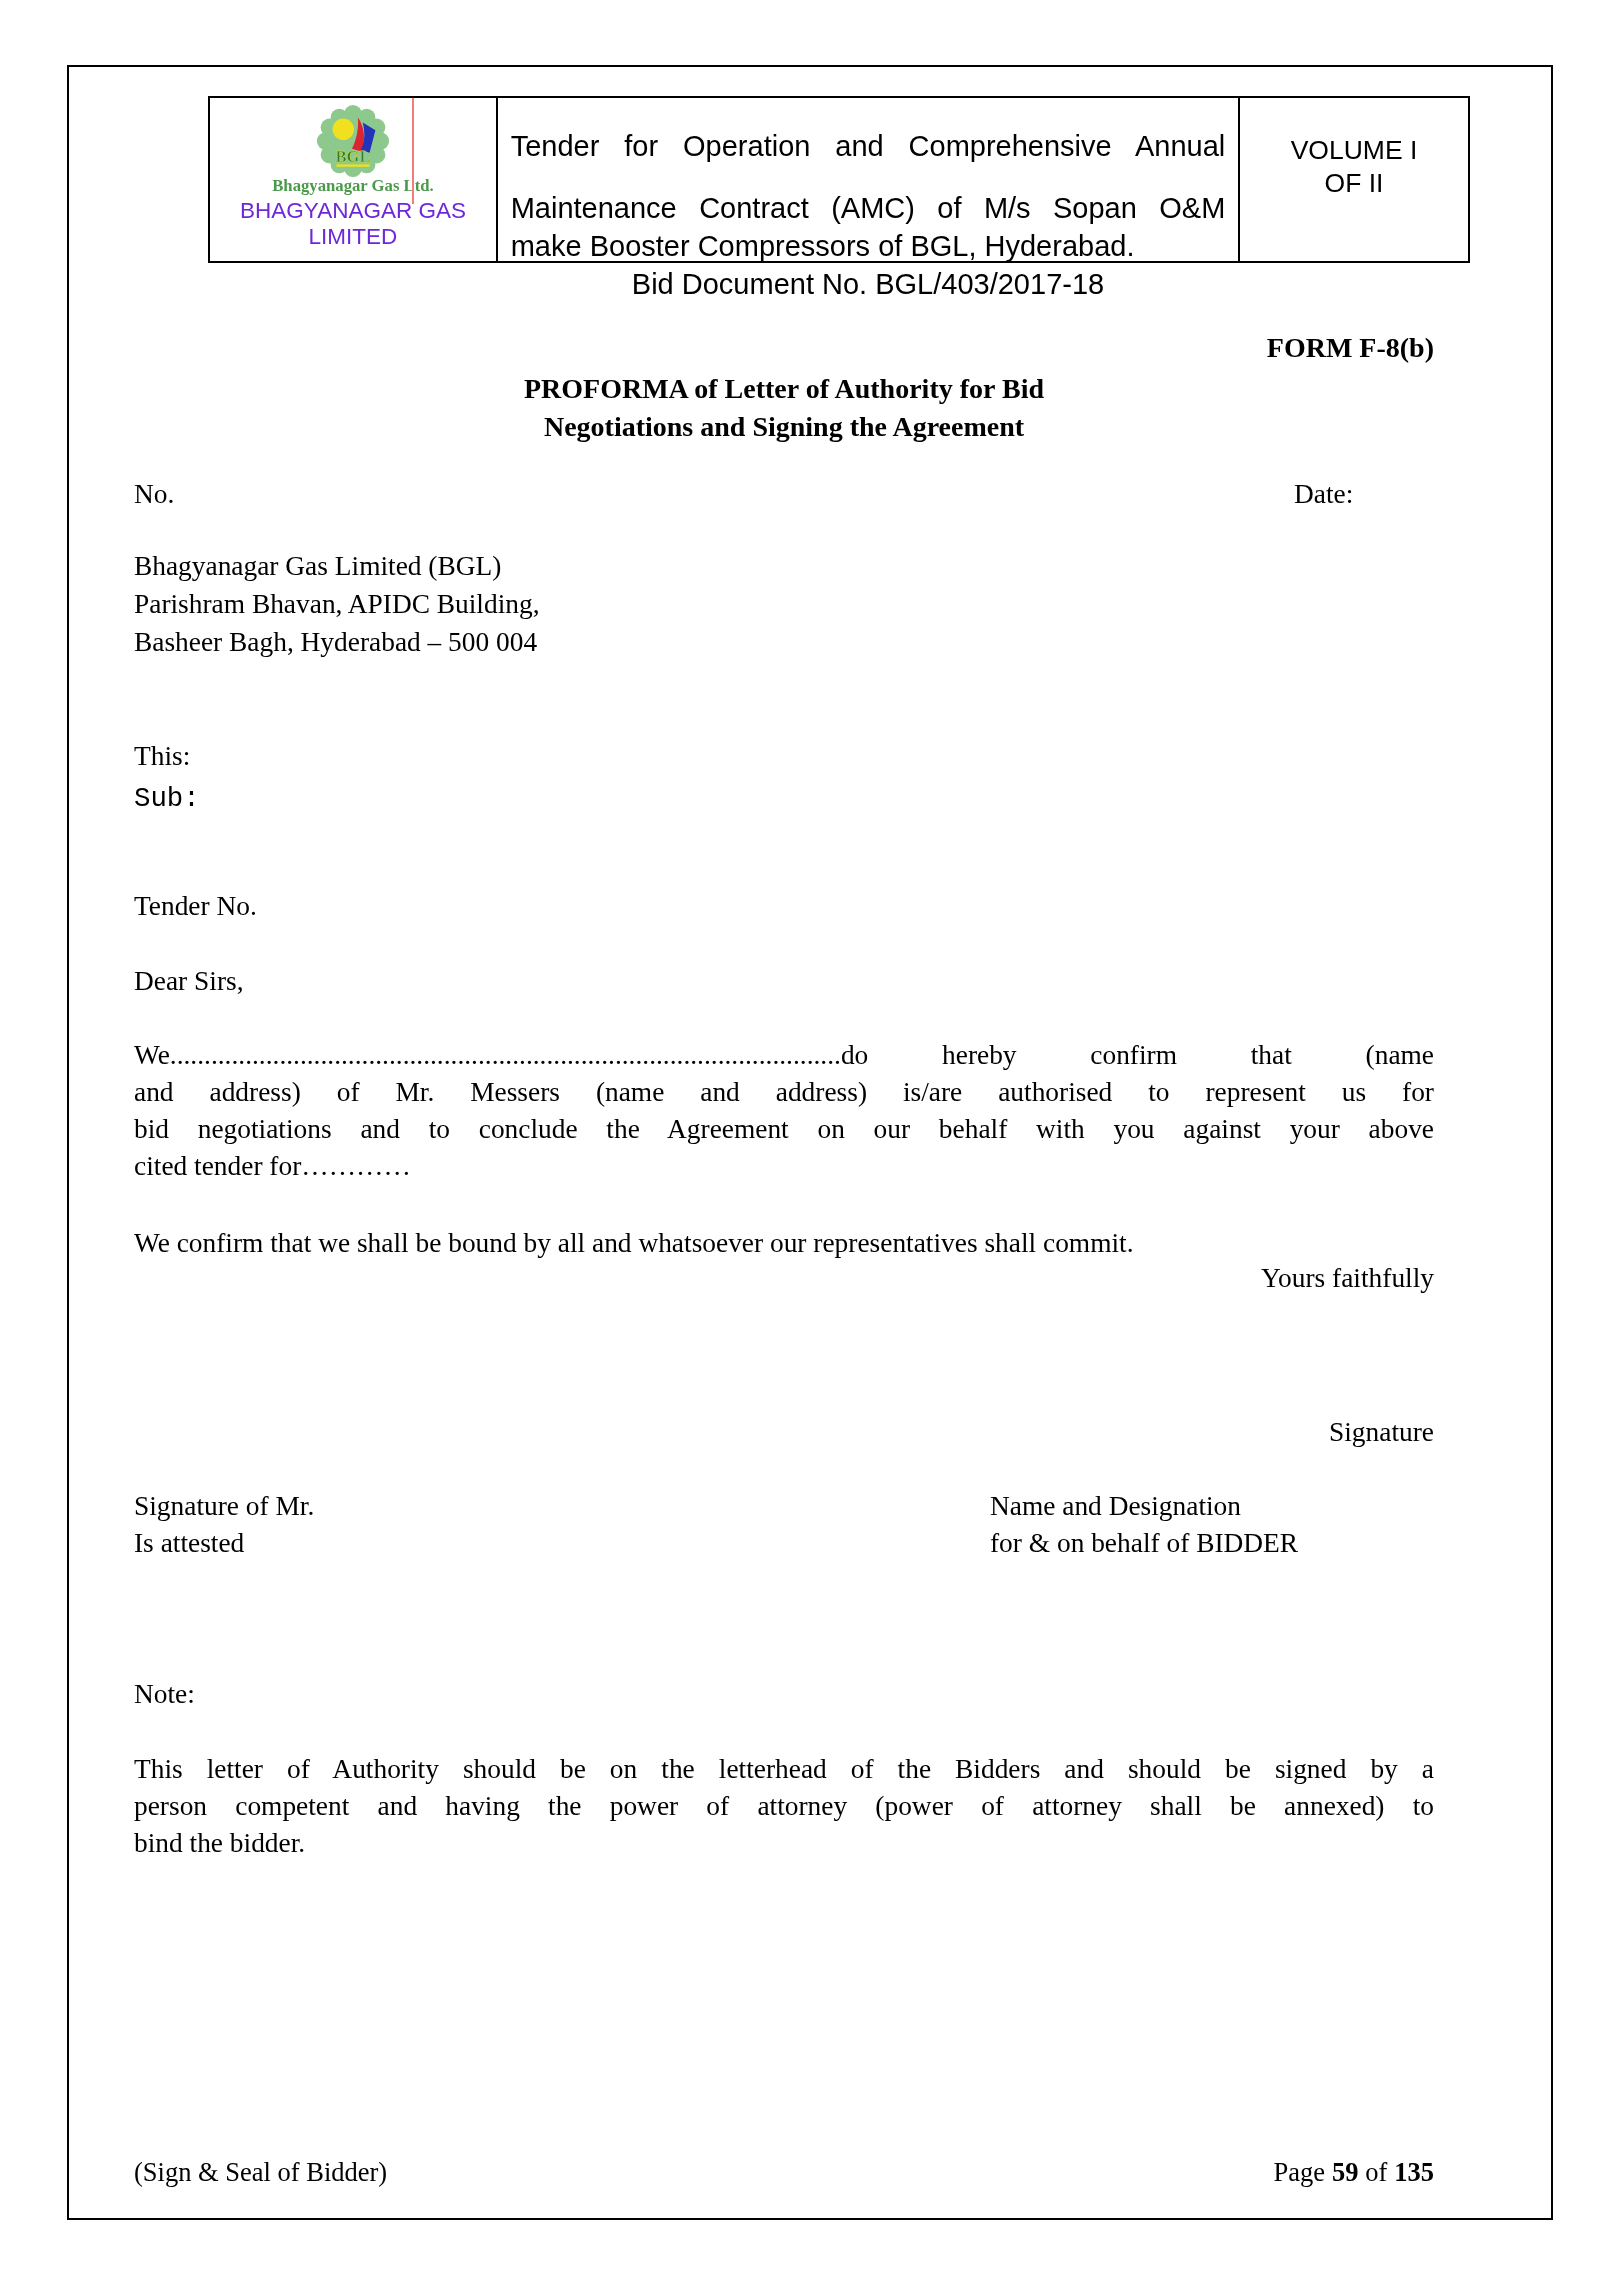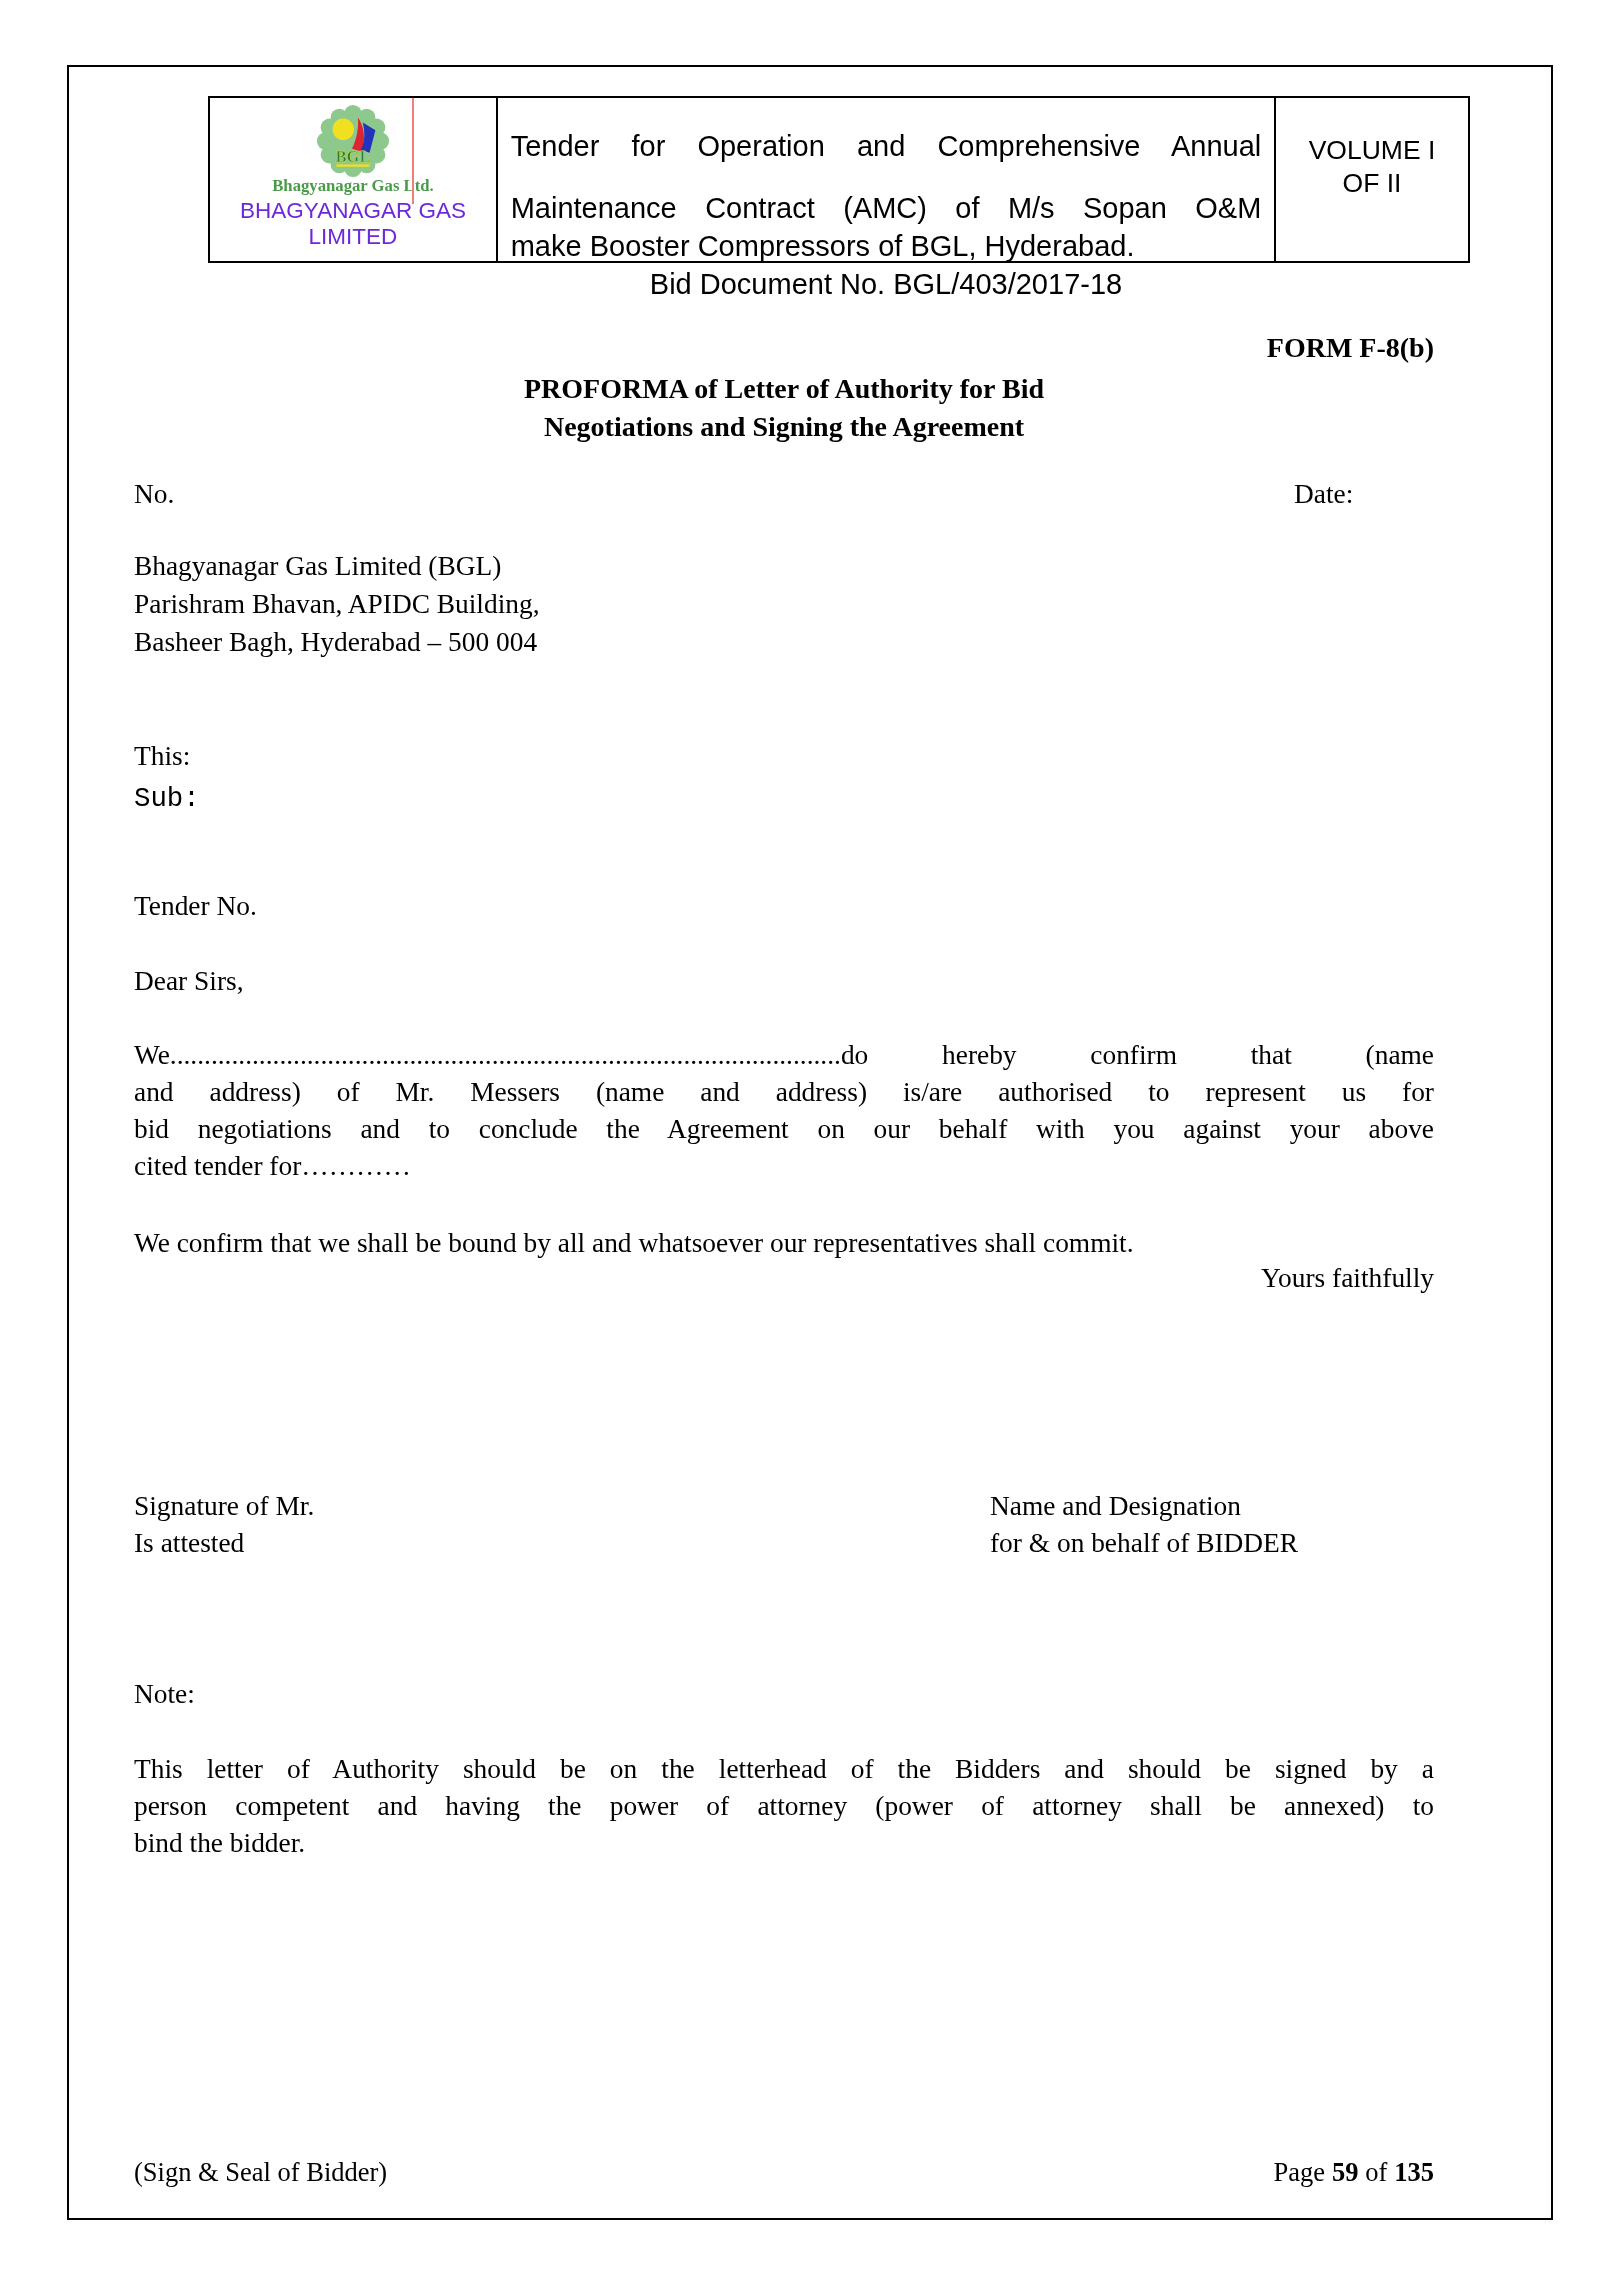--- a/index.html
+++ b/index.html
@@ -33,21 +33,21 @@
   }
   .cell-title {
     flex:1; border-right:2px solid #000; box-sizing:border-box;
     padding:4.9px 12.7px 0 12.7px; font-family:"Liberation Sans", sans-serif;
     font-size:29px; line-height:38px; color:#000;
   }
   .tl-j { text-align:justify; text-align-last:justify;margin-top:24px; }
   .tl-l { text-align:left; }
   .tl-c { text-align:center; }
   .cell-volume {
-    width:192px; display:flex; flex-direction:column; justify-content:center;
+    width:228px; display:flex; flex-direction:column; justify-content:center;
     align-items:center; font-family:"Liberation Sans", sans-serif;
     font-size:26.5px; line-height:33px; text-align:center; padding-bottom:25.5px; box-sizing:border-box;
   }
   
   .blk { position:absolute; left:134px; width:1300px; font-size:27.4px; line-height:37px; }
   .bold { font-weight:bold; }
   .jl { text-align:justify; text-align-last:justify; }
   #form-number { top:329px; font-size:28px; font-weight:bold; text-align:right; }
   #main-heading { top:370px; font-size:28px; line-height:38px; font-weight:bold; text-align:center; }
   #no-date-row { top:476px; }
@@ -144,20 +144,21 @@
   <div class="blk" id="para1">
     <div class="jl">We..................................................................................................do hereby confirm that (name</div>
     <div class="jl">and address) of Mr. Messers (name and address) is/are authorised to represent us for</div>
     <div class="jl">bid negotiations and to conclude the Agreement on our behalf with you against your above</div>
     <div>cited tender for…………</div>
   </div>
 
   <div class="blk" id="para2">We confirm that we shall be bound by all and whatsoever our representatives shall commit.</div>
 
   <div class="blk" id="closing-line">Yours faithfully</div>
+  <div class="blk" id="signature-line">Signature</div>
 
   <div class="blk" id="sig-row">
     <div style="display:inline-block;">
       <div>Signature of Mr.</div>
       <div>Is attested</div>
     </div>
     <div id="sig-right-col">
       <div>Name and Designation</div>
       <div>for &amp; on behalf of BIDDER</div>
     </div>

